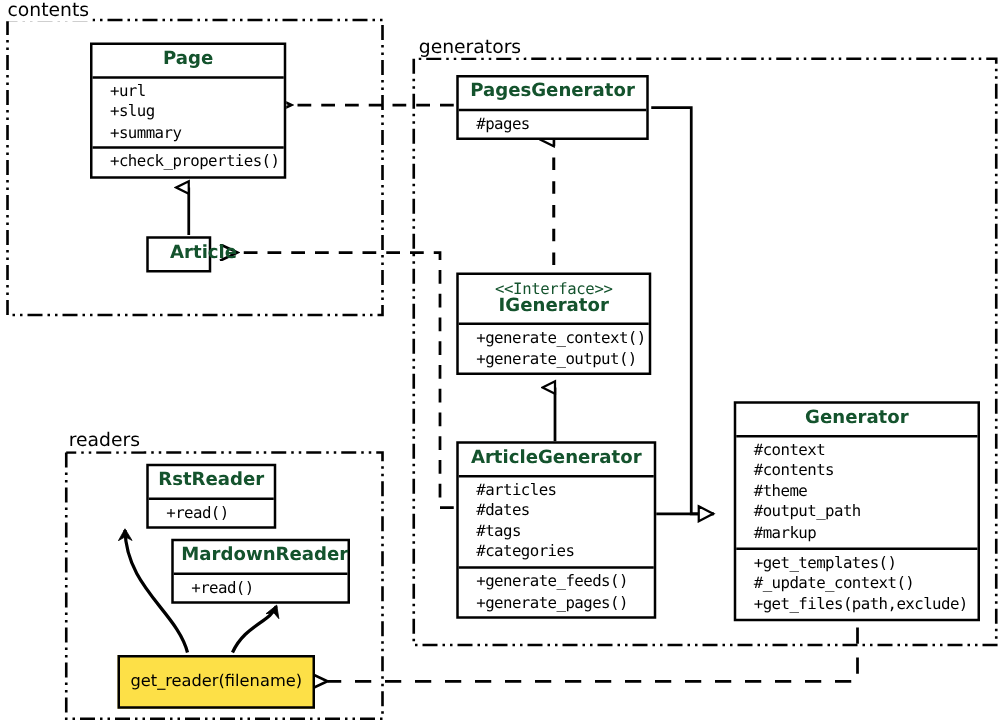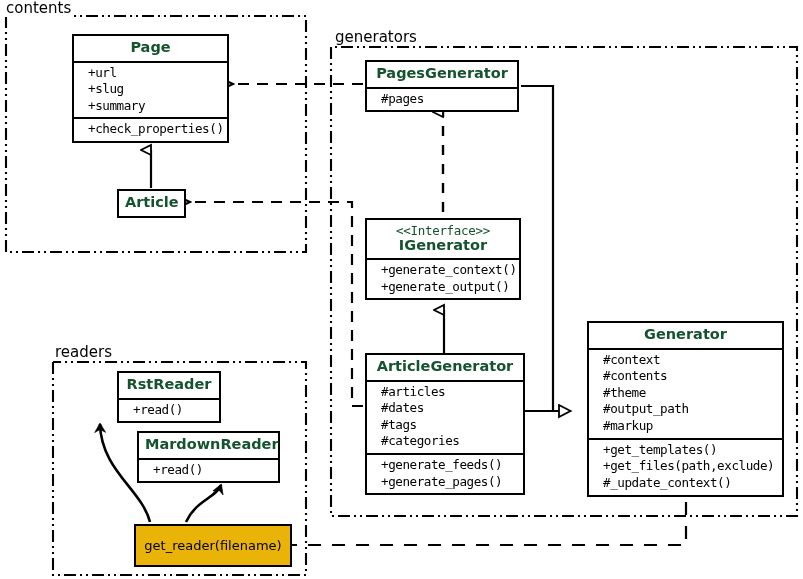--- a/index.html
+++ b/index.html
@@ -60,30 +60,29 @@
     font-size: 12.6px;
     line-height: 1.32;
     color: #000;
     white-space: nowrap;
     letter-spacing: -0.45px;
   }
   .plain-box {
     position: absolute;
     box-sizing: border-box;
     border: 2px solid #000;
-    background: #eab308;
+    background: #fde047;
     display: flex;
     align-items: center;
     justify-content: center;
     font-family: "DejaVu Sans", sans-serif;
     font-size: 13px;
     color: #000;
     z-index: 5;
     white-space: nowrap;
-    margin-left: 40px;
   }
 
   
   .pkg-label {
     position: absolute;
     font-family: "DejaVu Sans", sans-serif;
     font-size: 15px;
     color: #000;
     background: #ffffff;
     padding: 0 3px 0 2px;
@@ -173,21 +172,21 @@
     <div class="uml-sep uml-compartment">
       <div class="uml-member">+url</div>
       <div class="uml-member">+slug</div>
       <div class="uml-member">+summary</div>
     </div>
     <div class="uml-sep uml-compartment">
       <div class="uml-member">+check_properties()</div>
     </div>
   </div>
 
-  <div class="uml-class" style="left:117px; top:189px; width:69px;">
+  <div class="uml-class" style="left:117px; top:189px; width:52px;padding-left:11px;">
     <div class="uml-name">Article</div>
   </div>
 
   <div class="uml-class" style="left:365px; top:60px; width:154px;">
     <div class="uml-name">PagesGenerator</div>
     <div class="uml-sep uml-compartment">
       <div class="uml-member">#pages</div>
     </div>
   </div>
 
@@ -220,22 +219,22 @@
     <div class="uml-name">Generator</div>
     <div class="uml-sep uml-compartment">
       <div class="uml-member">#context</div>
       <div class="uml-member">#contents</div>
       <div class="uml-member">#theme</div>
       <div class="uml-member">#output_path</div>
       <div class="uml-member">#markup</div>
     </div>
     <div class="uml-sep uml-compartment">
       <div class="uml-member">+get_templates()</div>
+      <div class="uml-member">#_update_context()</div>
       <div class="uml-member">+get_files(path,exclude)</div>
-      <div class="uml-member">#_update_context()</div>
     </div>
   </div>
 
   <div class="uml-class" style="left:74px; top:371px; width:104px;margin-left:43px;">
     <div class="uml-name">RstReader</div>
     <div class="uml-sep uml-compartment">
       <div class="uml-member">+read()</div>
     </div>
   </div>
 

